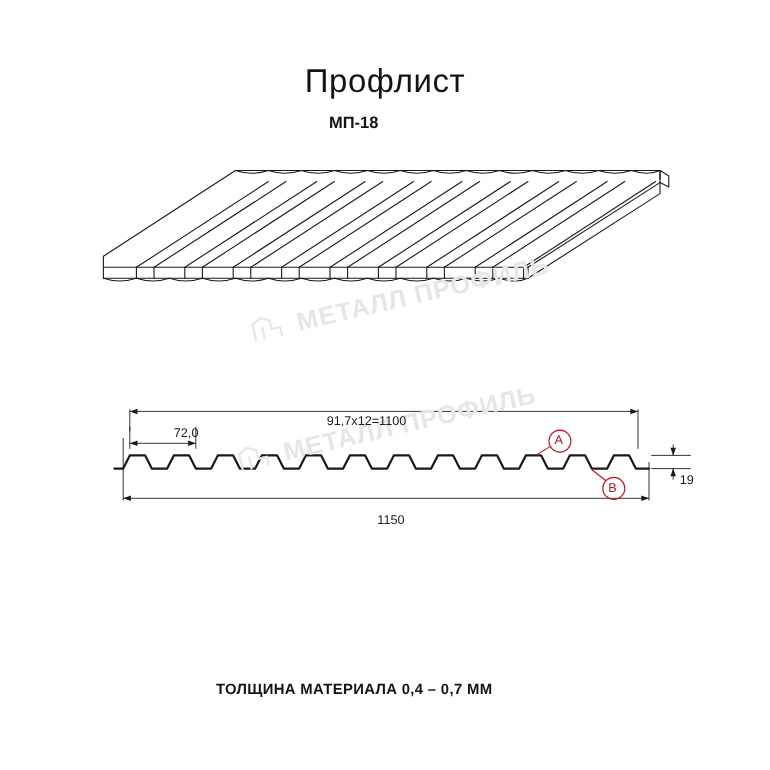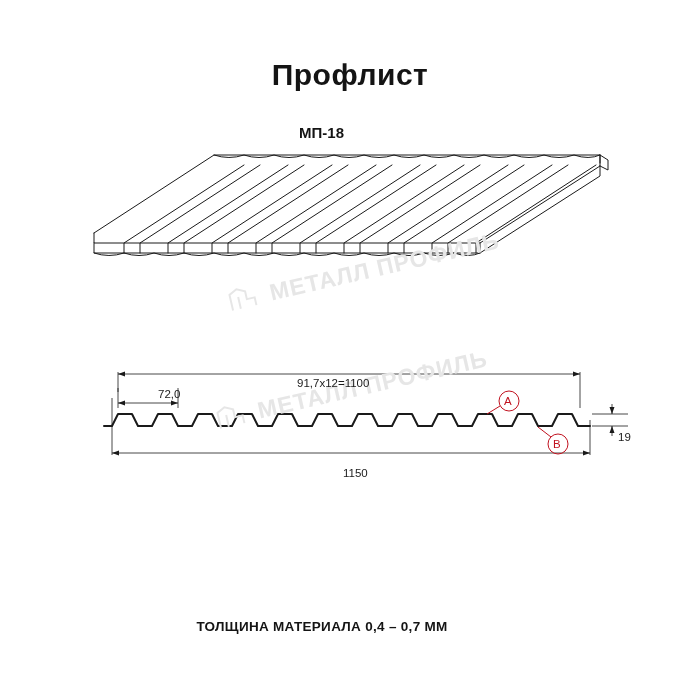--- a/index.html
+++ b/index.html
@@ -18,34 +18,33 @@
     background: #ffffff;
     overflow: hidden;
   }
   .title {
     position: absolute;
     top: 58px;
     left: 0;
     width: 700px;
     text-align: center;
     font-size: 30px;
-    font-weight: bold;
+    font-weight: normal;
     letter-spacing: 0.5px;
     color: #141414;
   }
   .subtitle {
     position: absolute;
     top: 103px;
     left: 0;
     width: 643px;
     text-align: center;
     font-size: 15px;
     font-weight: bold;
     color: #141414;
-    margin-top: 21px;
   }
   .footer-note {
     position: absolute;
     top: 619px;
     left: 0;
     width: 644px;
     text-align: center;
     font-size: 13.5px;
     font-weight: bold;
     letter-spacing: 0.3px;

